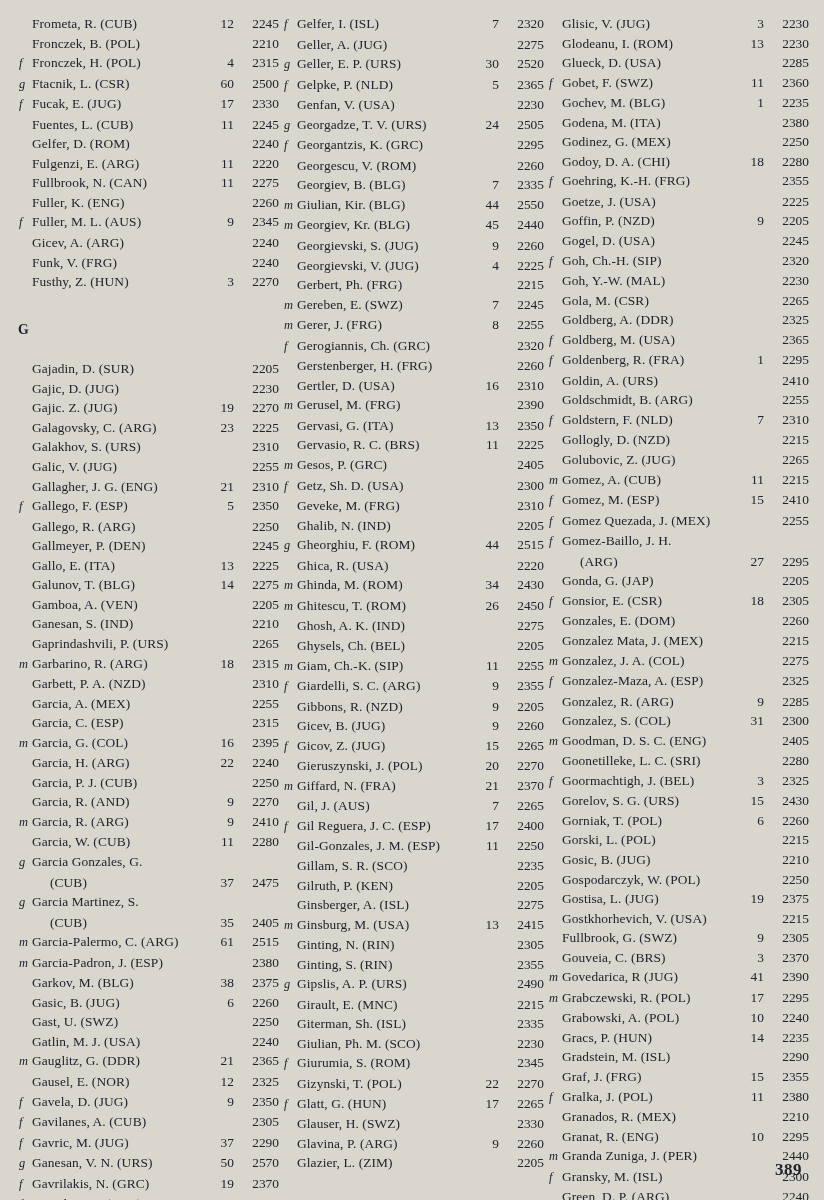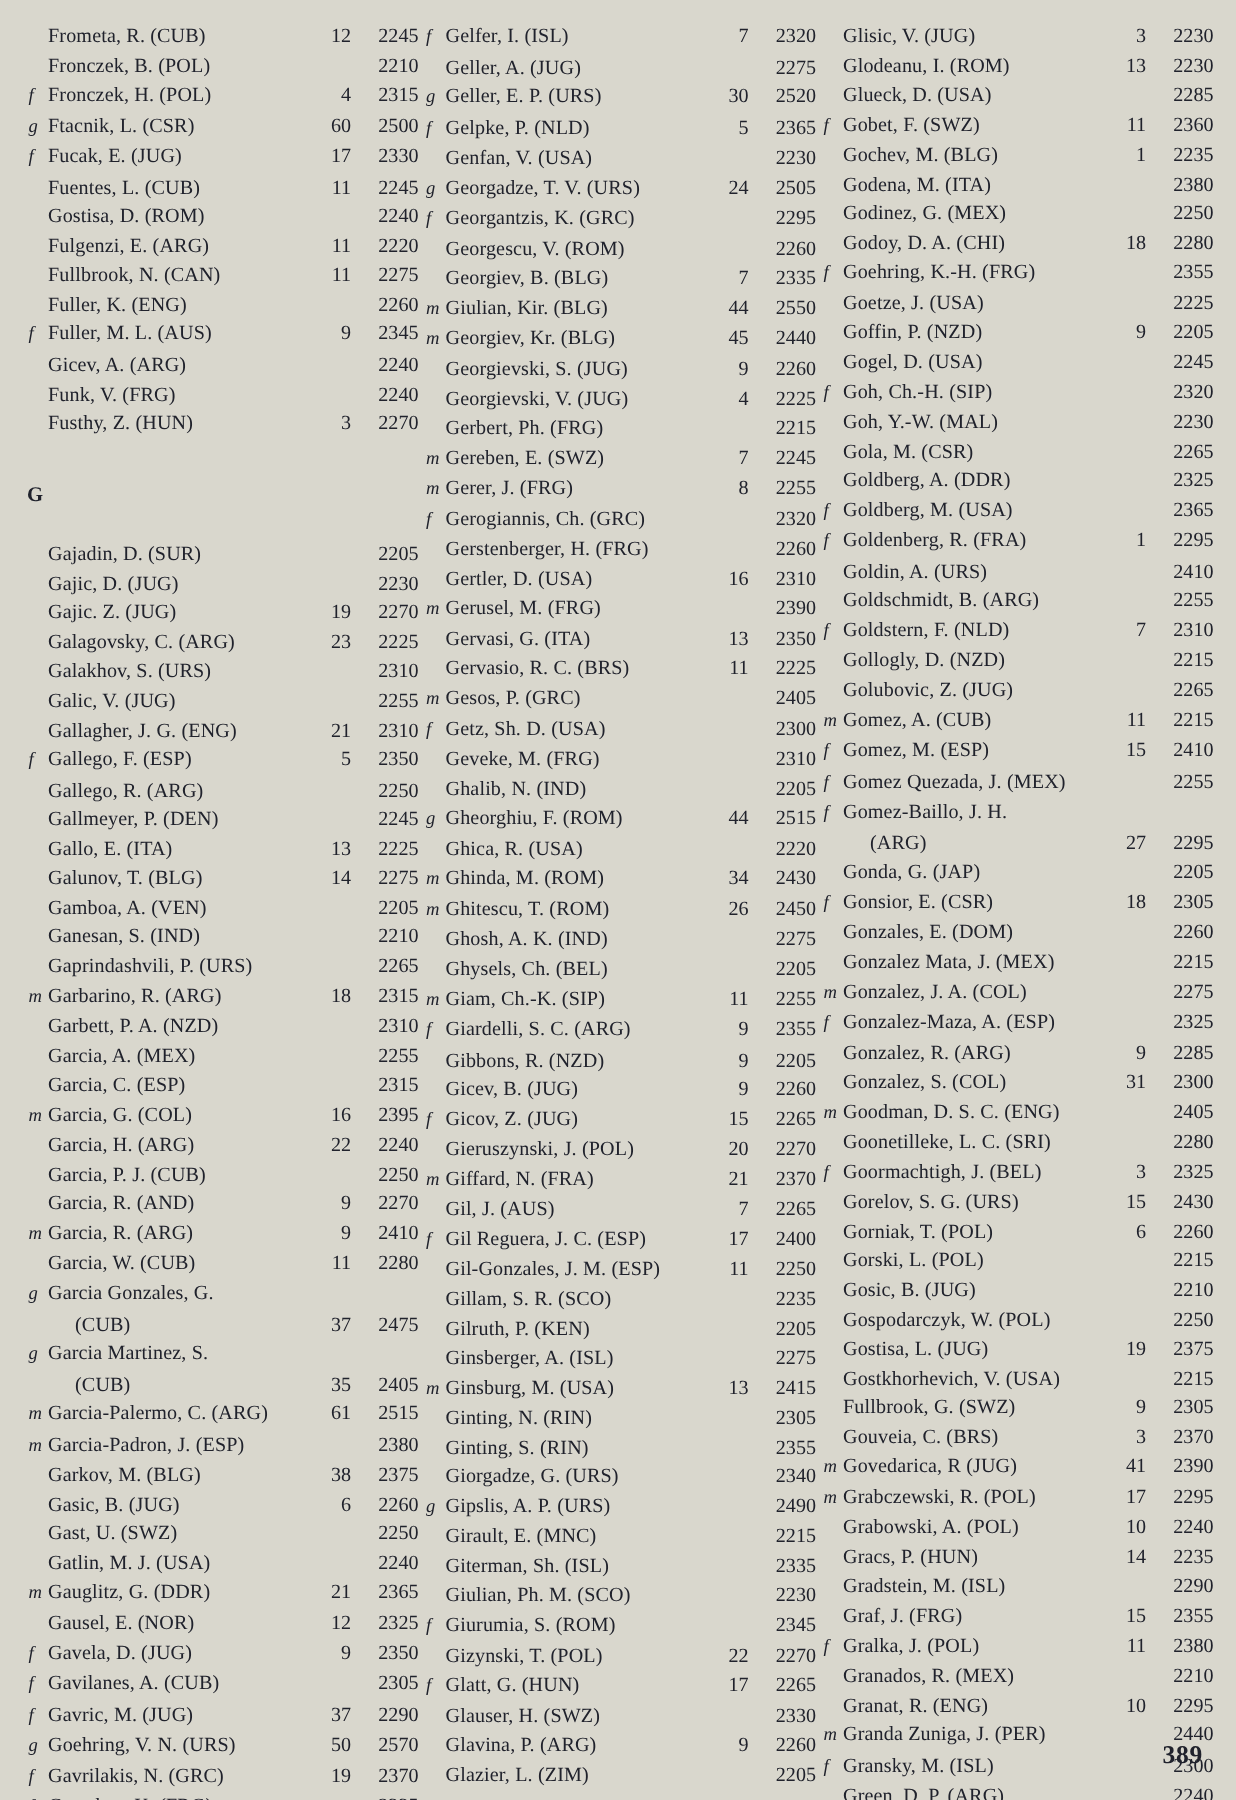--- a/index.html
+++ b/index.html
@@ -125,21 +125,21 @@
           <span class="rtg">2330</span>
         </div>
         <div class="entry">
           <span class="ttl"></span>
           <span class="nm">Fuentes, L. (CUB)</span>
           <span class="num">11</span>
           <span class="rtg">2245</span>
         </div>
         <div class="entry">
           <span class="ttl"></span>
-          <span class="nm">Gostisa, D. (ROM)</span>
+          <span class="nm">Gelfer, D. (ROM)</span>
           <span class="num"></span>
           <span class="rtg">2240</span>
         </div>
         <div class="entry">
           <span class="ttl"></span>
           <span class="nm">Fulgenzi, E. (ARG)</span>
           <span class="num">11</span>
           <span class="rtg">2220</span>
         </div>
         <div class="entry">
@@ -416,21 +416,21 @@
           <span class="rtg">2305</span>
         </div>
         <div class="entry">
           <span class="ttl">f</span>
           <span class="nm">Gavric, M. (JUG)</span>
           <span class="num">37</span>
           <span class="rtg">2290</span>
         </div>
         <div class="entry">
           <span class="ttl">g</span>
-          <span class="nm">Goehring, V. N. (URS)</span>
+          <span class="nm">Ganesan, V. N. (URS)</span>
           <span class="num">50</span>
           <span class="rtg">2570</span>
         </div>
         <div class="entry">
           <span class="ttl">f</span>
           <span class="nm">Gavrilakis, N. (GRC)</span>
           <span class="num">19</span>
           <span class="rtg">2370</span>
         </div>
         <div class="entry">
@@ -721,26 +721,20 @@
           <span class="ttl"></span>
           <span class="nm">Ginting, N. (RIN)</span>
           <span class="num"></span>
           <span class="rtg">2305</span>
         </div>
         <div class="entry">
           <span class="ttl"></span>
           <span class="nm">Ginting, S. (RIN)</span>
           <span class="num"></span>
           <span class="rtg">2355</span>
-        </div>
-        <div class="entry">
-          <span class="ttl"></span>
-          <span class="nm">Giorgadze, G. (URS)</span>
-          <span class="num"></span>
-          <span class="rtg">2340</span>
         </div>
         <div class="entry">
           <span class="ttl">g</span>
           <span class="nm">Gipslis, A. P. (URS)</span>
           <span class="num"></span>
           <span class="rtg">2490</span>
         </div>
         <div class="entry">
           <span class="ttl"></span>
           <span class="nm">Girault, E. (MNC)</span>

